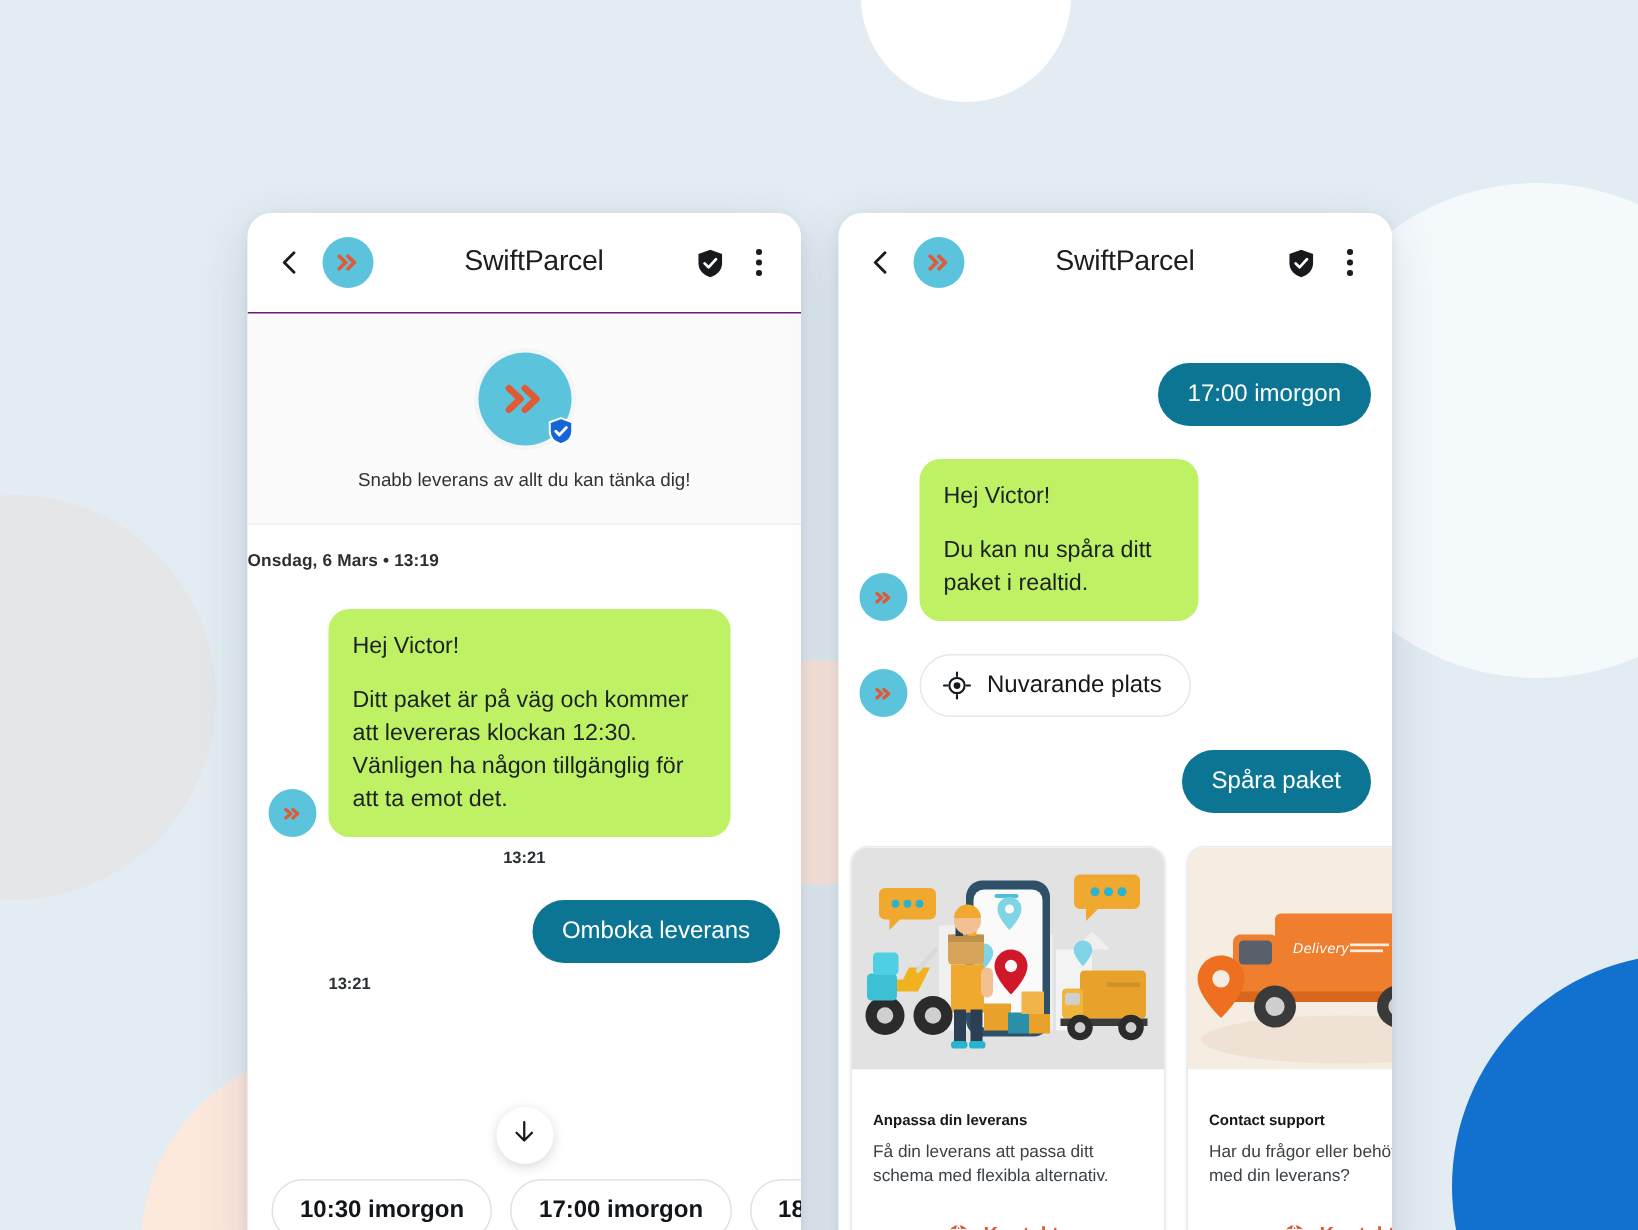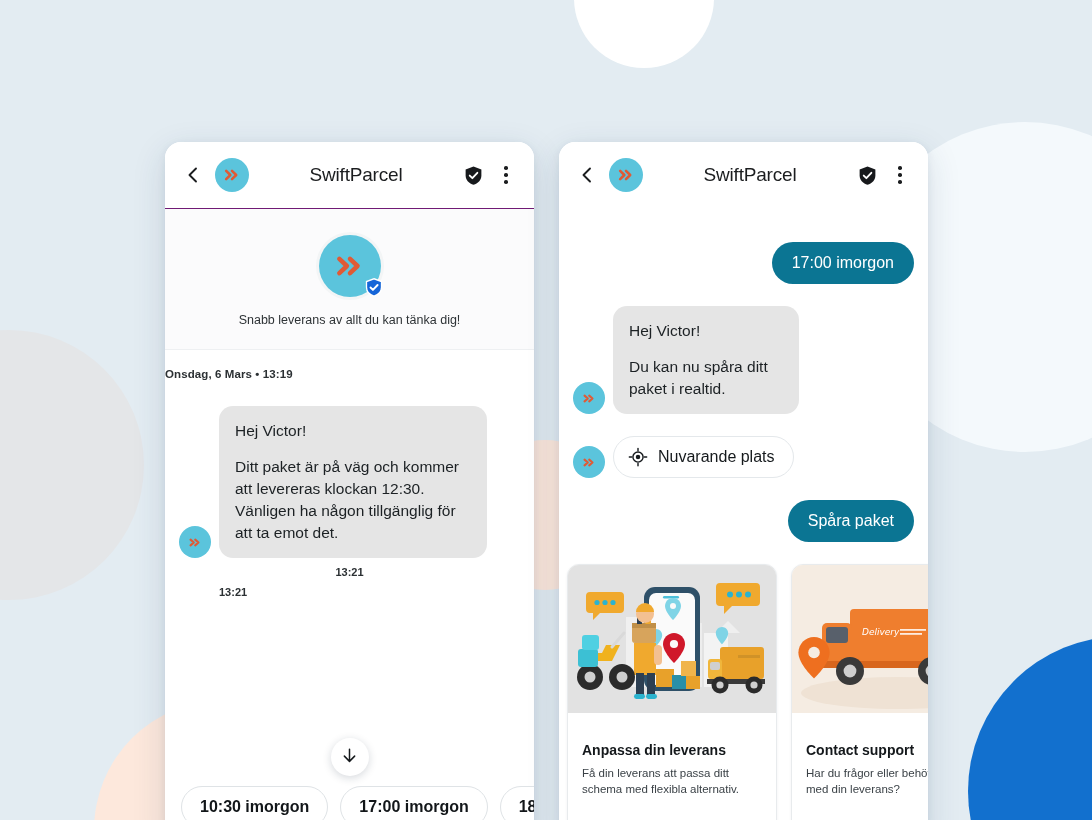--- a/index.html
+++ b/index.html
@@ -84,21 +84,21 @@
     font-size: 11.5px; color: #2b3033;
     padding: 18px 0 26px; font-weight: 600; letter-spacing: .1px;
   }
   .row { display: flex; align-items: flex-end; padding: 0 14px; gap: 8px; }
   .row.out { justify-content: flex-end; }
   .bot-avatar {
     width: 32px; height: 32px; border-radius: 50%; background: #5bc4dc;
     display: flex; align-items: center; justify-content: center; flex: 0 0 auto;
   }
   .bubble-in {
-    background: #e5e5e5; color: #1c2124;
+    background: #bef264; color: #1c2124;
     border-radius: 14px; padding: 14px 16px;
     font-size: 15.5px; line-height: 1.42; max-width: 268px;
   }
   .bubble-in p + p { margin-top: 14px; }
   .bubble-out {
     background: #0b7593; color: #ffffff;
     border-radius: 22px; padding: 11px 20px;
     font-size: 16px; line-height: 1.25; max-width: 280px;
   }
   .timestamp { font-size: 11px; color: #2b3033; font-weight: 600; padding: 8px 0 0; }
@@ -138,21 +138,21 @@
     display: flex; gap: 14px; padding: 22px 10px 0 8px;
     overflow: hidden;
   }
   .card {
     width: 210px; flex: 0 0 auto; background: #fff;
     border: 1px solid #e8ebed; border-radius: 12px; overflow: hidden;
     box-shadow: 0 1px 3px rgba(20,40,60,.06);
   }
   .card-media { height: 164px; position: relative; overflow: hidden; }
   .card-body { padding: 13px 14px 0; }
-  .card-title { font-size: 14px; font-weight: 700; color: #14181b; white-space: nowrap; }
+  .card-title { font-size: 10px; font-weight: 700; color: #14181b; white-space: nowrap; }
   .card-desc { font-size: 11.5px; line-height: 1.42; color: #3b4247; margin-top: 7px; }
   .card-action {
     display: flex; align-items: center; justify-content: center; gap: 9px;
     padding: 22px 0 16px; font-size: 13.5px; color: #e05a35; font-weight: 700;
     white-space: nowrap;
   }
   .globe-icon { width: 16px; height: 16px; flex: 0 0 auto; }
 </style>
 </head>
 <body>
@@ -223,20 +223,23 @@
           <path d="M11.6 8 L16.2 12 L11.6 16" fill="none" stroke="#e05a35" stroke-width="3" stroke-linecap="round" stroke-linejoin="round"></path>
         </svg>
       </span>
       <div class="bubble-in">
         <p>Hej Victor!</p>
         <p>Ditt paket är på väg och kommer att levereras klockan 12:30. Vänligen ha någon tillgänglig för att ta emot det.</p>
       </div>
     </div>
     <div class="timestamp center">13:21</div>
 
+    <div class="row out" style="padding-top:22px">
+      <div class="bubble-out">Omboka leverans</div>
+    </div>
 
     <div class="timestamp left">13:21</div>
   </div>
 
   <div class="scroll-fab">
     <span>
       <svg viewBox="0 0 24 24" width="19" height="19">
         <path d="M12 4 V19 M5.5 12.8 L12 19.4 L18.5 12.8" fill="none" stroke="#15191c" stroke-width="1.9" stroke-linecap="round" stroke-linejoin="round"></path>
       </svg>
     </span>

